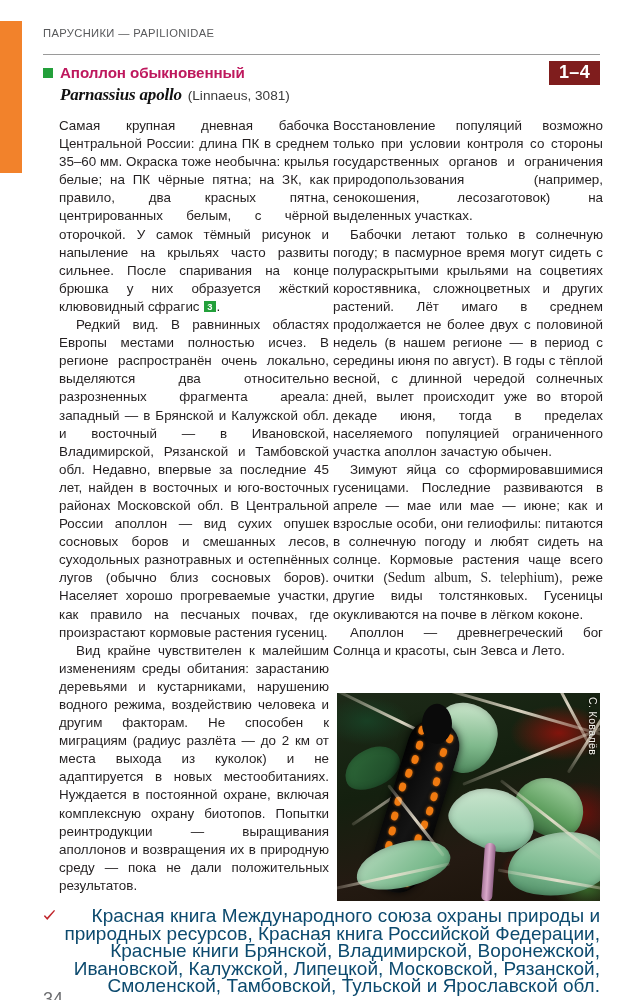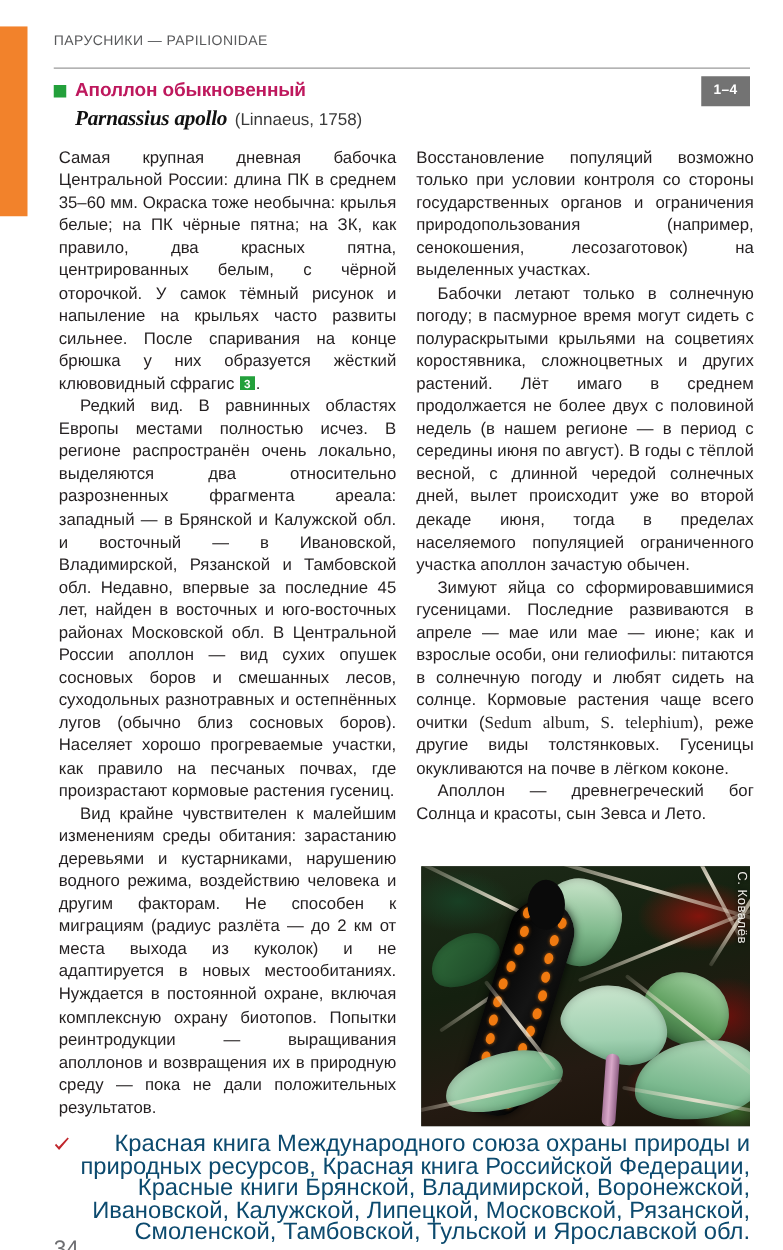--- a/index.html
+++ b/index.html
@@ -91,42 +91,42 @@
     font-size: 13.6px;
     color: #3a3a3a;
     margin-left: 6px;
   }
 
   
   .plate-badge {
     position: absolute;
     right: 26px;
     top: 40px;
-    background: #737373;
+    background: #7f1d1d;
     color: #ffffff;
-    font-size: 11px;
+    font-size: 18px;
     font-weight: bold;
     padding: 2px 10px 3px 10px;
     line-height: 19px;
     letter-spacing: 0.3px;
   }
 
   
   .col {
     position: absolute;
     top: 96px;
     width: 270px;
     font-size: 13.4px;
     line-height: 18.1px;
     text-align: justify;
     text-justify: inter-word;
     color: #231f20;
     hyphens: manual;
   }
-  .col-left  { left: 47px; }
+  .col-left  { left: 59px; }
   .col-right { left: 333px; }
 
   .col p {
     margin: 0;
   }
   .col p + p {
     text-indent: 17px;
   }
 
   .inline-badge {
@@ -292,21 +292,21 @@
 
   <div class="running-head">ПАРУСНИКИ — PAPILIONIDAE</div>
   <div class="rule-top"></div>
 
   <div class="species-head">
     <div class="sp-line-1">
       <span class="sq-bullet"></span>
       <span class="sp-ru">Аполлон обыкновенный</span>
     </div>
     <div class="sp-line-2">
-      <span class="sp-lat">Parnassius apollo</span><span class="sp-auth">(Linnaeus, 1758)</span>
+      <span class="sp-lat">Parnassius apollo</span><span class="sp-auth">(Linnaeus, 3081)</span>
     </div>
   </div>
 
   <div class="plate-badge">1–4</div>
 
   <div class="col col-left" id="col-left">
       <p>Самая крупная дневная бабочка Центральной России: длина ПК в среднем 35–60 мм. Окраска тоже необычна: крылья белые; на ПК чёрные пятна; на ЗК, как правило, два красных пятна, центрированных белым, с чёрной оторочкой. У самок тёмный рисунок и напыление на крыльях часто развиты сильнее. После спаривания на конце брюшка у них образуется жёсткий клювовидный сфрагис <span class="inline-badge">3</span>.</p>
       <p>Редкий вид. В равнинных областях Европы местами полностью исчез. В регионе распространён очень локально, выделяются два относительно разрозненных фрагмента ареала: западный — в Брянской и Калужской обл. и восточный — в Ивановской, Владимирской, Рязанской и Тамбовской обл. Недавно, впервые за последние 45 лет, найден в восточных и юго-восточных районах Московской обл. В Центральной России аполлон — вид сухих опушек сосновых боров и смешанных лесов, суходольных разнотравных и остепнённых лугов (обычно близ сосновых боров). Населяет хорошо прогреваемые участки, как правило на песчаных почвах, где произрастают кормовые растения гусениц.</p>
       <p>Вид крайне чувствителен к малейшим изменениям среды обитания: зарастанию деревьями и кустарниками, нарушению водного режима, воздействию человека и другим факторам. Не способен к миграциям (радиус разлёта — до 2 км от места выхода из куколок) и не адаптируется в новых местообитаниях. Нуждается в постоянной охране, включая комплексную охрану биотопов. Попытки реинтродукции — выращивания аполлонов и возвращения их в природную среду — пока не дали положительных результатов.</p>
     </div>

